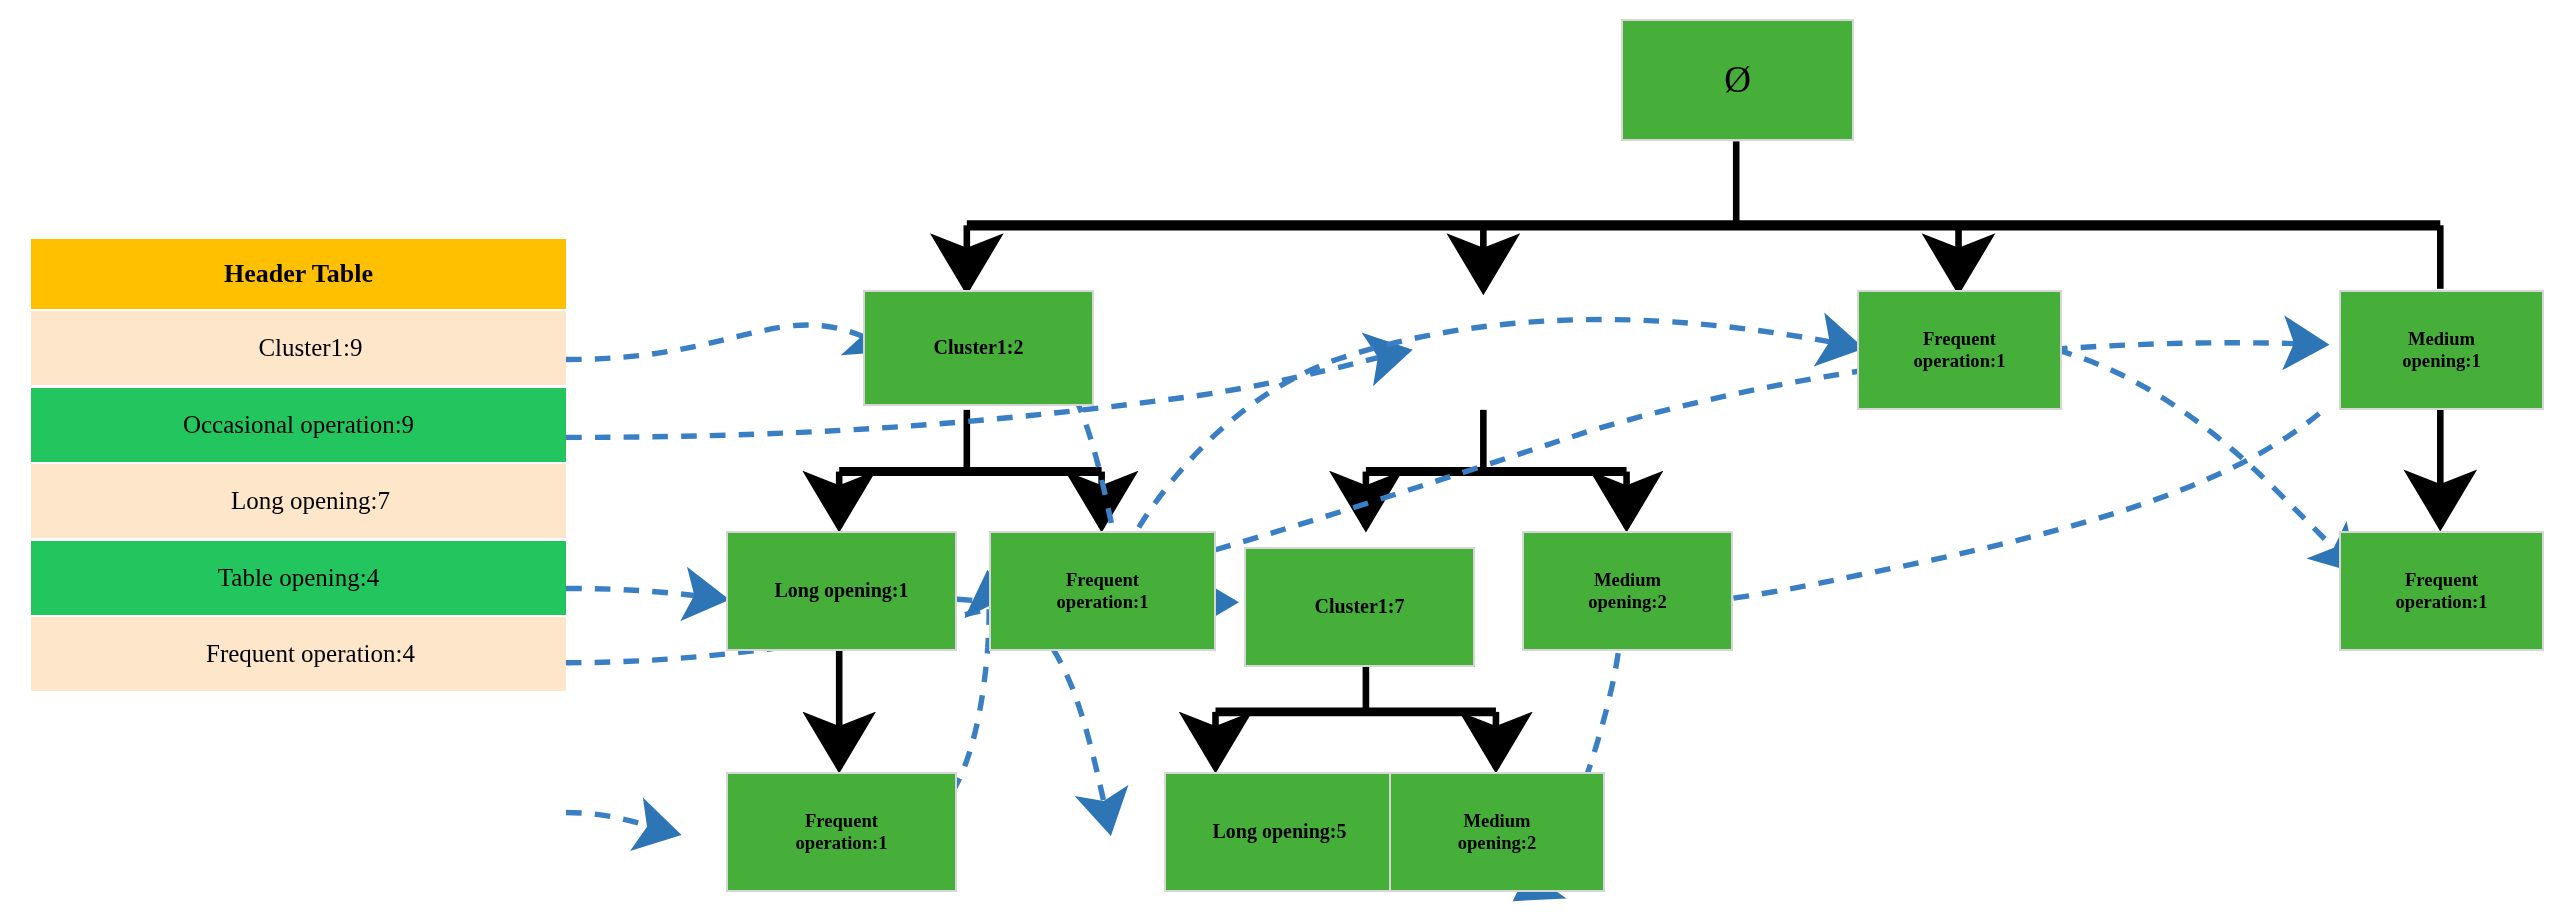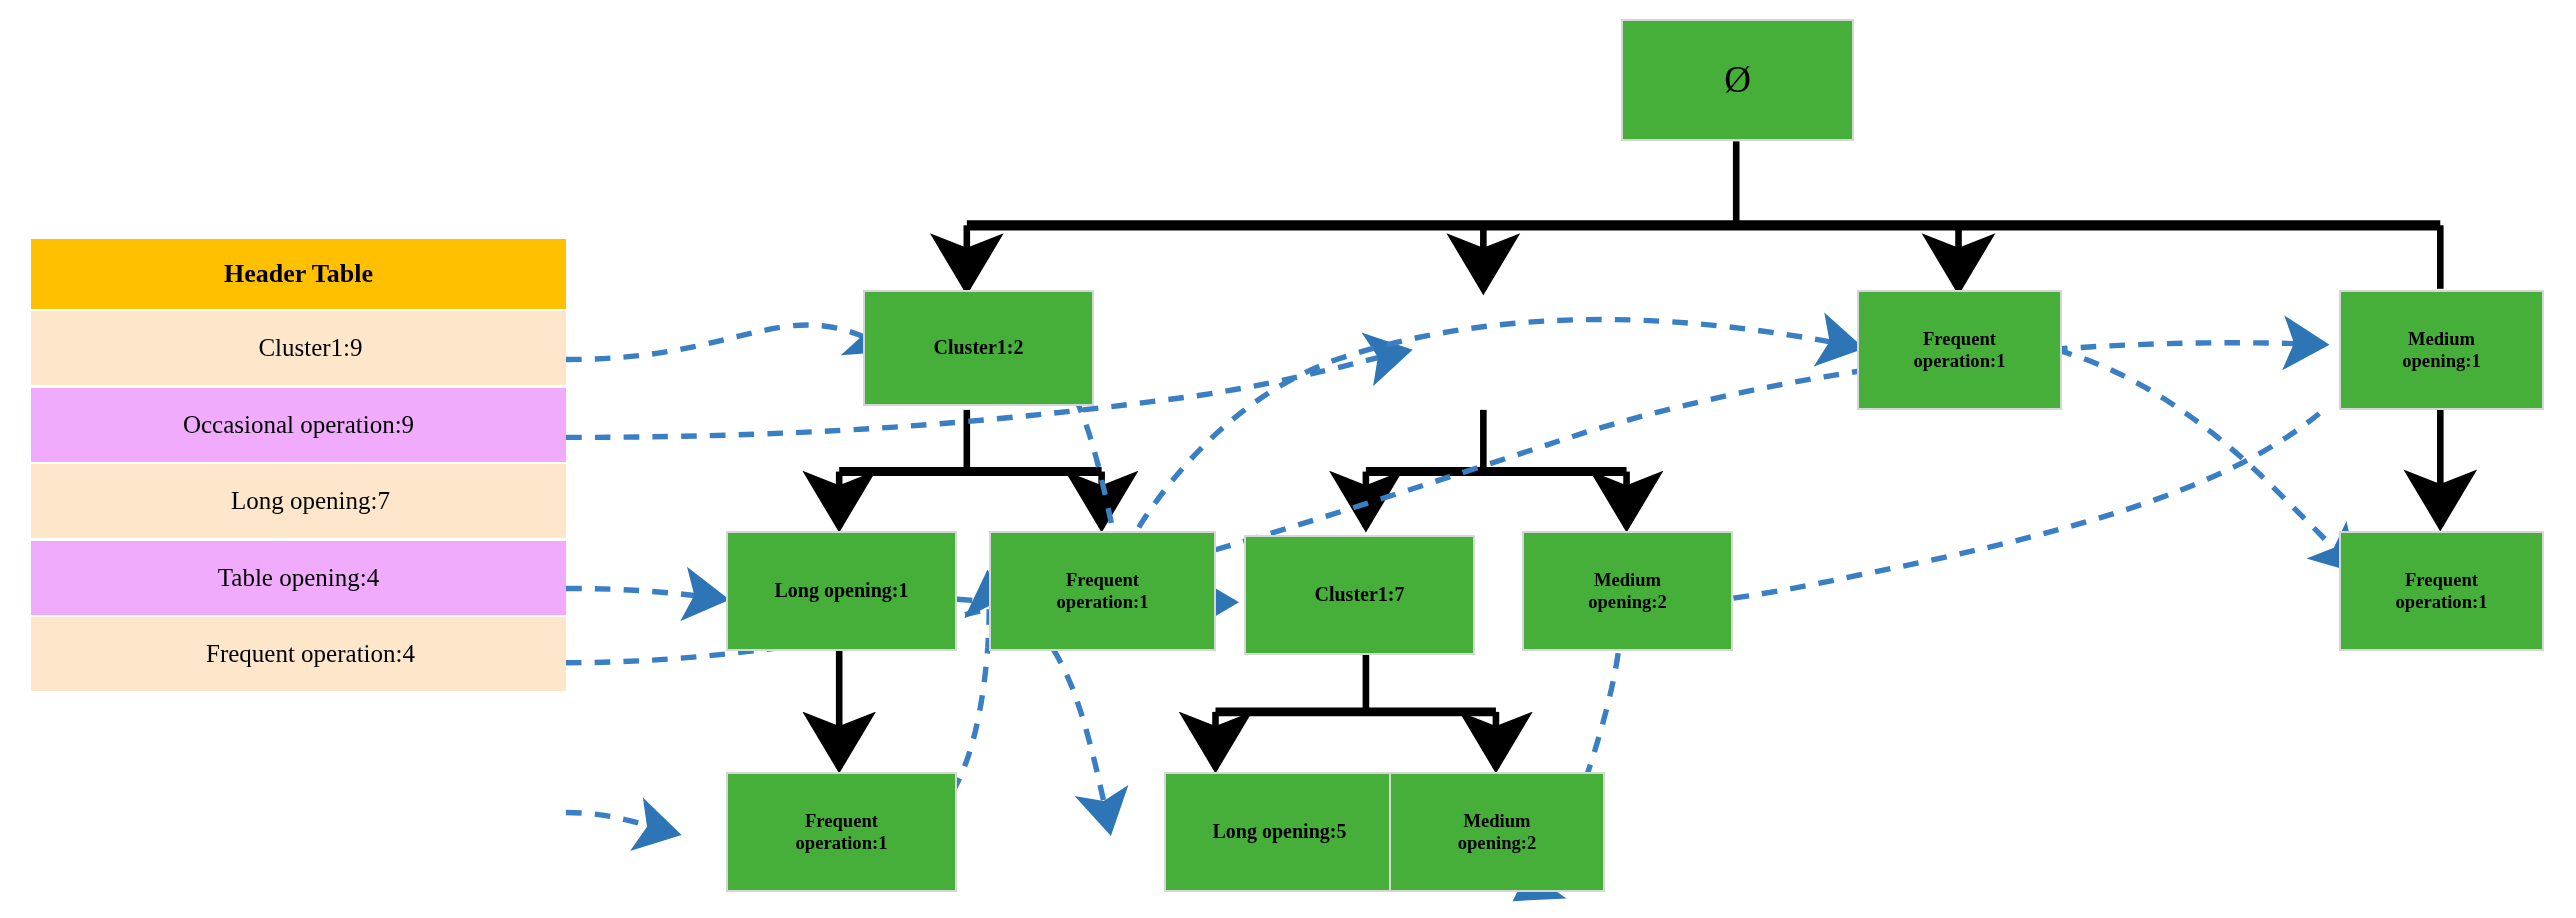--- a/index.html
+++ b/index.html
@@ -8,21 +8,21 @@
 
   #stage{position:absolute;left:0;top:0;width:2576px;height:918px;}
 
   
   #header-table{position:absolute;left:31px;top:239px;width:535px;}
   .ht-head{height:70px;background:#FFC000;display:flex;align-items:center;
            justify-content:center;font-weight:bold;font-size:26px;color:#000;text-align:center;}
   .ht-row{height:74px;display:flex;align-items:center;justify-content:center;
           font-size:25px;color:#000;margin-top:2.4px;}
   .ht-row.odd{background:#FDE6C9;padding-left:24px;}
-  .ht-row.even{background:#f0abfc;}
+  .ht-row.even{background:#22c55e;}
 
   
   .node{position:absolute;background:#45AF39;border:2.4px solid #d6d6d6;
         box-sizing:border-box;display:flex;align-items:center;
         justify-content:center;text-align:center;font-weight:bold;
         color:#000;line-height:1.18;}
   .node span{display:block;padding:0 3.6px;}
   .n-root{font-weight:normal;font-size:37px;}
   .n-1l{font-size:20px;}
   .n-2l{font-size:18.6px;}
@@ -137,21 +137,21 @@
     <span>Long opening:1</span>
   </div>
 
   <div class="node n-2l" style="left:989px;top:531px;width:227px;height:120px;">
     <span>
       <span>Frequent</span>
       <span>operation:1</span>
     </span>
   </div>
 
-  <div class="node n-1l" style="left:1244px;top:535px;width:231px;height:120px;">
+  <div class="node n-1l" style="left:1244px;top:547px;width:231px;height:120px;">
     <span>Cluster1:7</span>
   </div>
 
   <div class="node n-2l" style="left:1522px;top:531px;width:211px;height:120px;">
     <span>
       <span>Medium</span>
       <span>opening:2</span>
     </span>
   </div>
 

